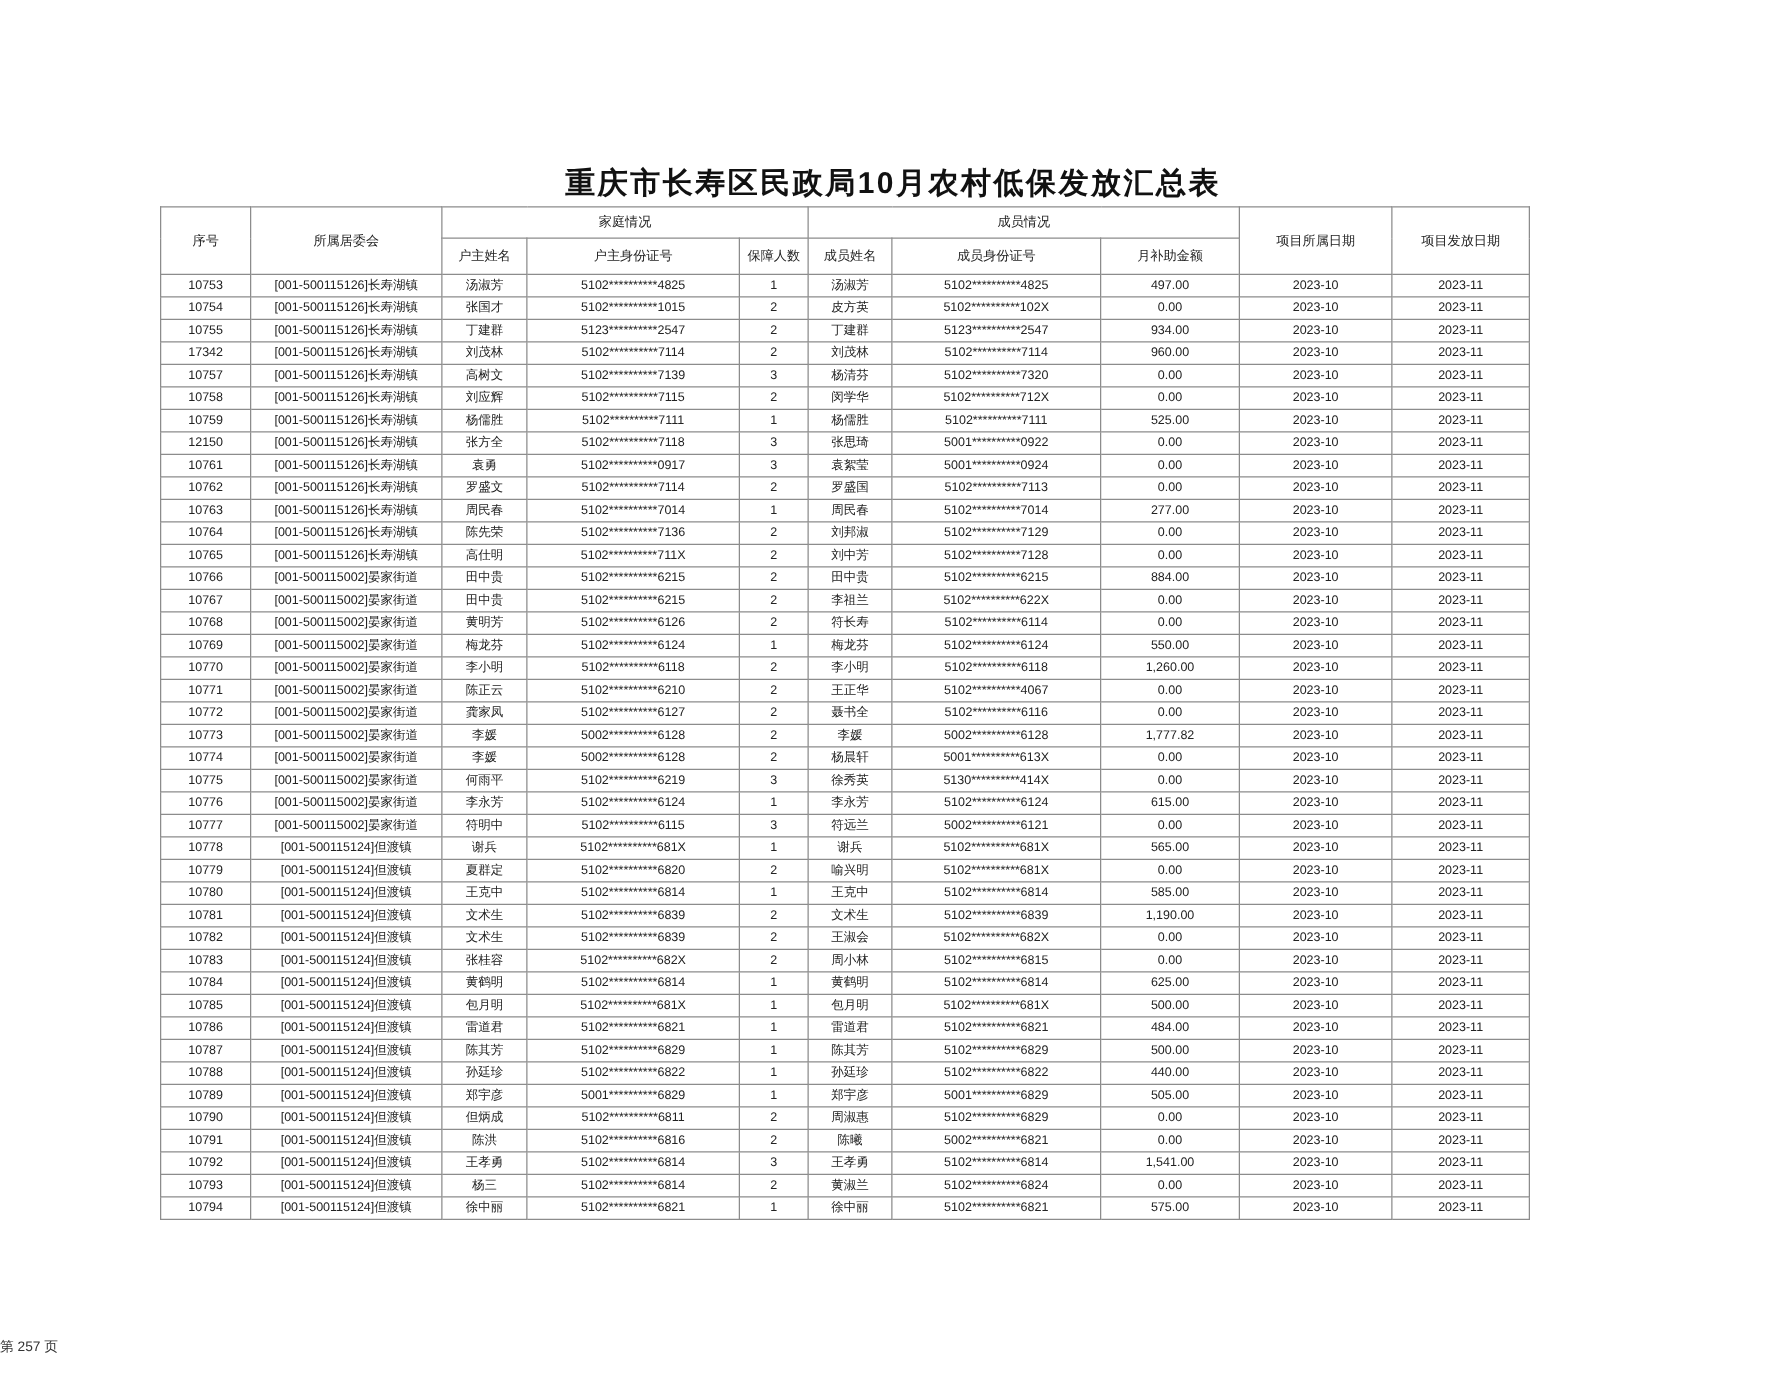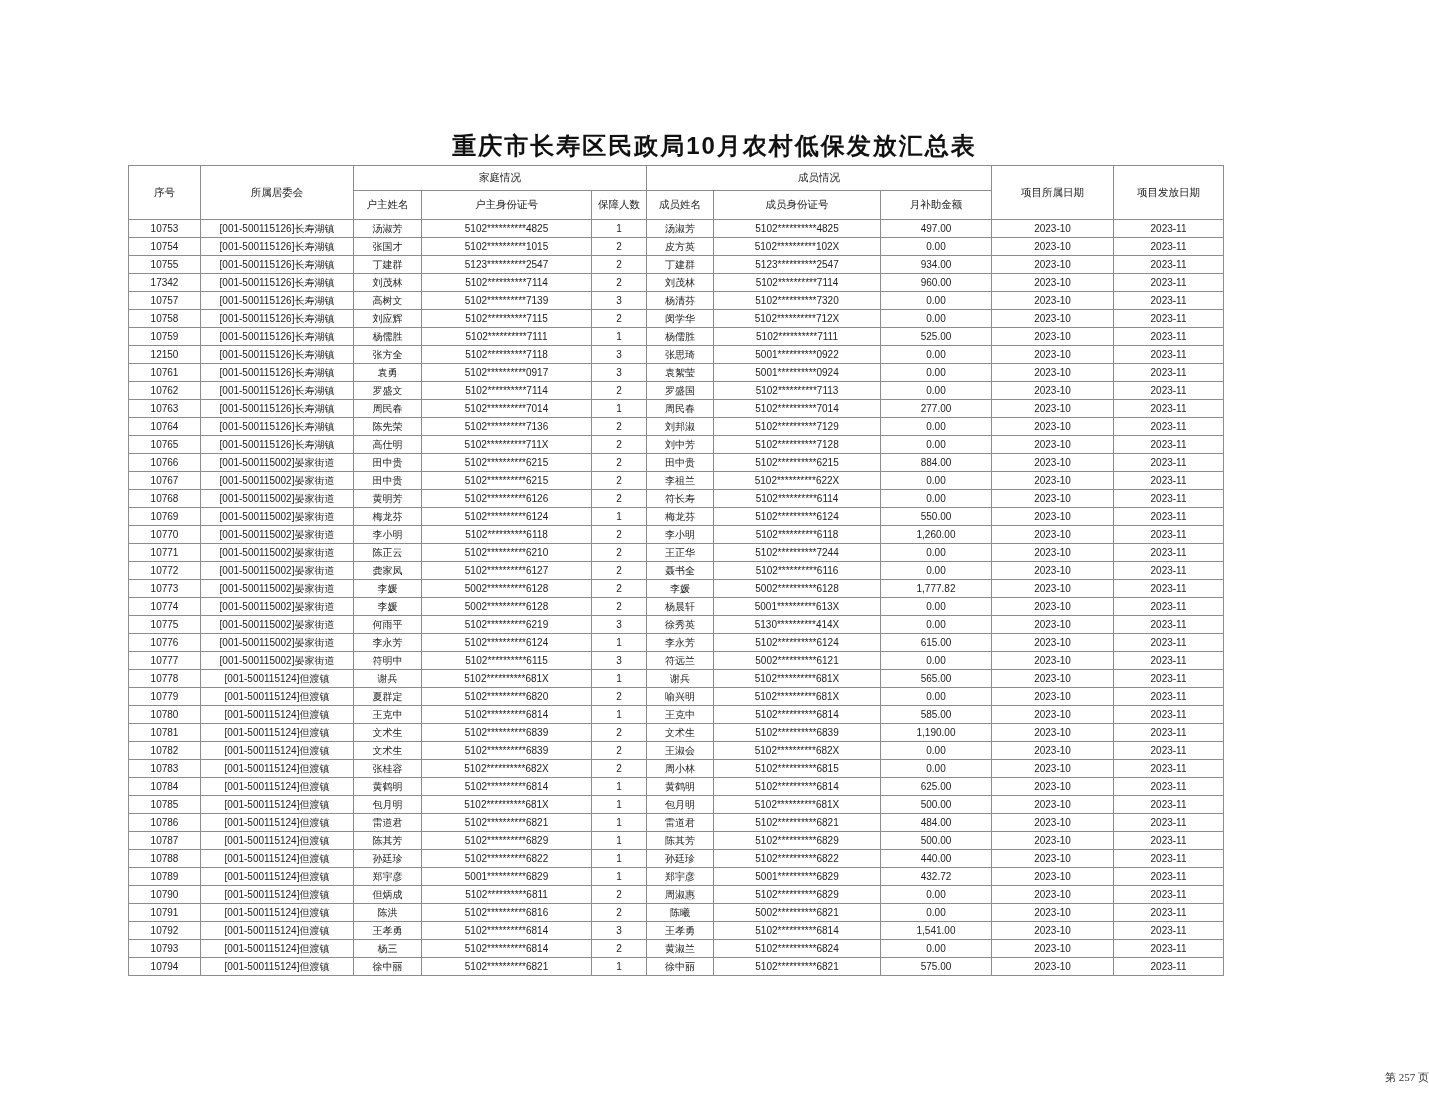--- a/index.html
+++ b/index.html
@@ -46,24 +46,23 @@
     overflow: hidden;
   }
   table.report thead tr.h1 th { height: 24px; font-size: 10.5px; }
   table.report thead tr.h2 th { height: 28px; font-size: 10.5px; }
   table.report tbody td { height: 17px; line-height: 17px; }
   .page-footer {
     position: absolute;
     top: 1070px;
     left: 0;
     width: 1429px;
-    text-align: right;
+    text-align: left;
     font-size: 11px;
     color: #333333;
-    font-family: Liberation Serif, serif;
   }
 </style>
 </head>
 <body>
 
 <div class="doc-title">重庆市长寿区民政局10月农村低保发放汇总表</div>
 
 <table class="report">
   <colgroup>
     <col style="width:72px">
@@ -312,21 +311,21 @@
         <td>2023-10</td>
         <td>2023-11</td>
       </tr>
       <tr>
         <td>10771</td>
         <td>[001-500115002]晏家街道</td>
         <td>陈正云</td>
         <td>5102**********6210</td>
         <td>2</td>
         <td>王正华</td>
-        <td>5102**********7244</td>
+        <td>5102**********4067</td>
         <td>0.00</td>
         <td>2023-10</td>
         <td>2023-11</td>
       </tr>
       <tr>
         <td>10772</td>
         <td>[001-500115002]晏家街道</td>
         <td>龚家凤</td>
         <td>5102**********6127</td>
         <td>2</td>
@@ -529,21 +528,21 @@
         <td>2023-11</td>
       </tr>
       <tr>
         <td>10789</td>
         <td>[001-500115124]但渡镇</td>
         <td>郑宇彦</td>
         <td>5001**********6829</td>
         <td>1</td>
         <td>郑宇彦</td>
         <td>5001**********6829</td>
-        <td>432.72</td>
+        <td>505.00</td>
         <td>2023-10</td>
         <td>2023-11</td>
       </tr>
       <tr>
         <td>10790</td>
         <td>[001-500115124]但渡镇</td>
         <td>但炳成</td>
         <td>5102**********6811</td>
         <td>2</td>
         <td>周淑惠</td>

